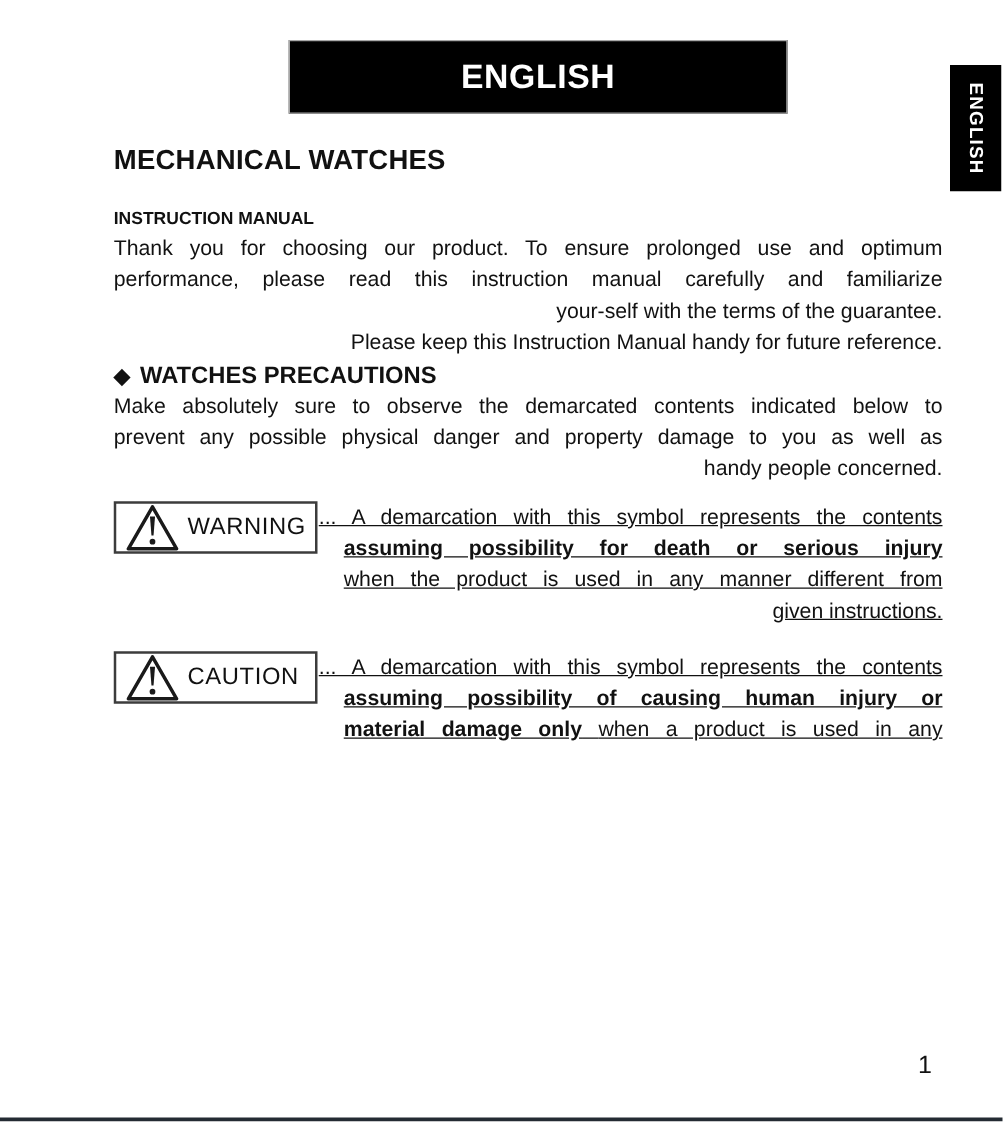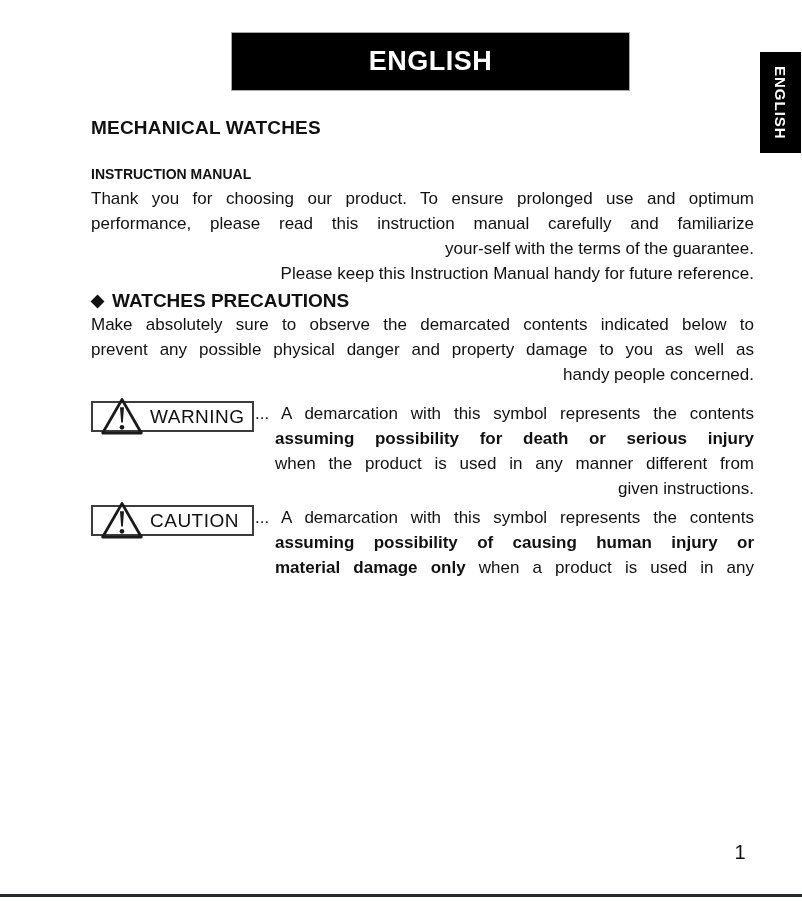--- a/index.html
+++ b/index.html
@@ -32,52 +32,52 @@
     display: flex; align-items: center; justify-content: center;
   }
   .side-tab-label {
     writing-mode: vertical-rl;
     color: #fff; font-weight: bold; font-size: 15px; letter-spacing: 1px;
   }
 
   
   .content { position: absolute; left: 91px; top: 113px; width: 663px; }
 
-  .title   { font-size: 19px; font-weight: bold; line-height: 30px; letter-spacing: .2px; }
+  .title   { font-size: 22px; font-weight: bold; line-height: 30px; letter-spacing: .2px; }
   .h-manual{ font-size: 14px; font-weight: bold; line-height: 22px; margin-top: 20px; }
 
   .line { font-size: 17px; line-height: 25px; white-space: nowrap; text-align: right; }
   .jl   { text-align: justify; text-align-last: justify; white-space: normal; }
 
   .intro { margin-top: 1px; }
 
   .h-safety {
     margin-top: 4px; font-size: 19px; font-weight: bold; line-height: 22px;
     display: flex; align-items: center;
   }
   .diamond-glyph { font-size: 17px; margin-right: 8px; }
 
   
   .note-row { display: flex; align-items: flex-start; }
   .row1 { margin-top: 14px; }
-  .row2 { margin-top: 4px; }
+  .row2 { margin-top: 20px; }
 
   .sign-box {
     flex: 0 0 auto;
-    width: 163px; height: 31px;
+    width: 163px; height: 42px;
     border: 2px solid #3c3c3c;
     background: #fff;
     display: flex; align-items: center;
     padding-left: 6px;
   }
   .tri-icon { width: 46px; height: 41px; flex: 0 0 auto; }
   .tri-icon svg { display: block; width: 100%; height: 100%; }
   .sign-label { font-size: 19px; letter-spacing: .5px; margin-left: 5px; color: #111; }
 
-  .desc { flex: 1 1 auto; margin-left: 1px; padding-left: 20px; min-width: 0; }
+  .desc { flex: 1 1 auto; margin-left: 1px; padding-left: 20px; min-width: 0; text-decoration: underline; }
   .desc .first { text-indent: -20px; }
   .b { font-weight: bold; }
 
   .page-num {
     position: absolute; left: 728px; top: 841px; width: 24px;
     text-align: center; font-size: 20px; color: #111;
   }
 
   .footer-rule {
     position: absolute; left: 0; top: 894px; width: 802px; height: 3px;

